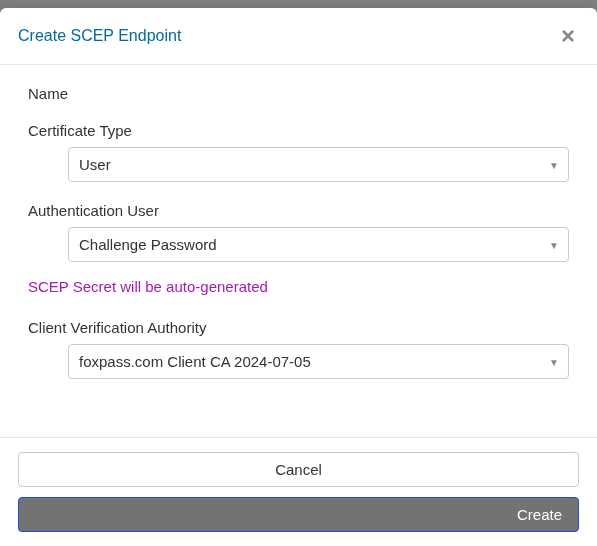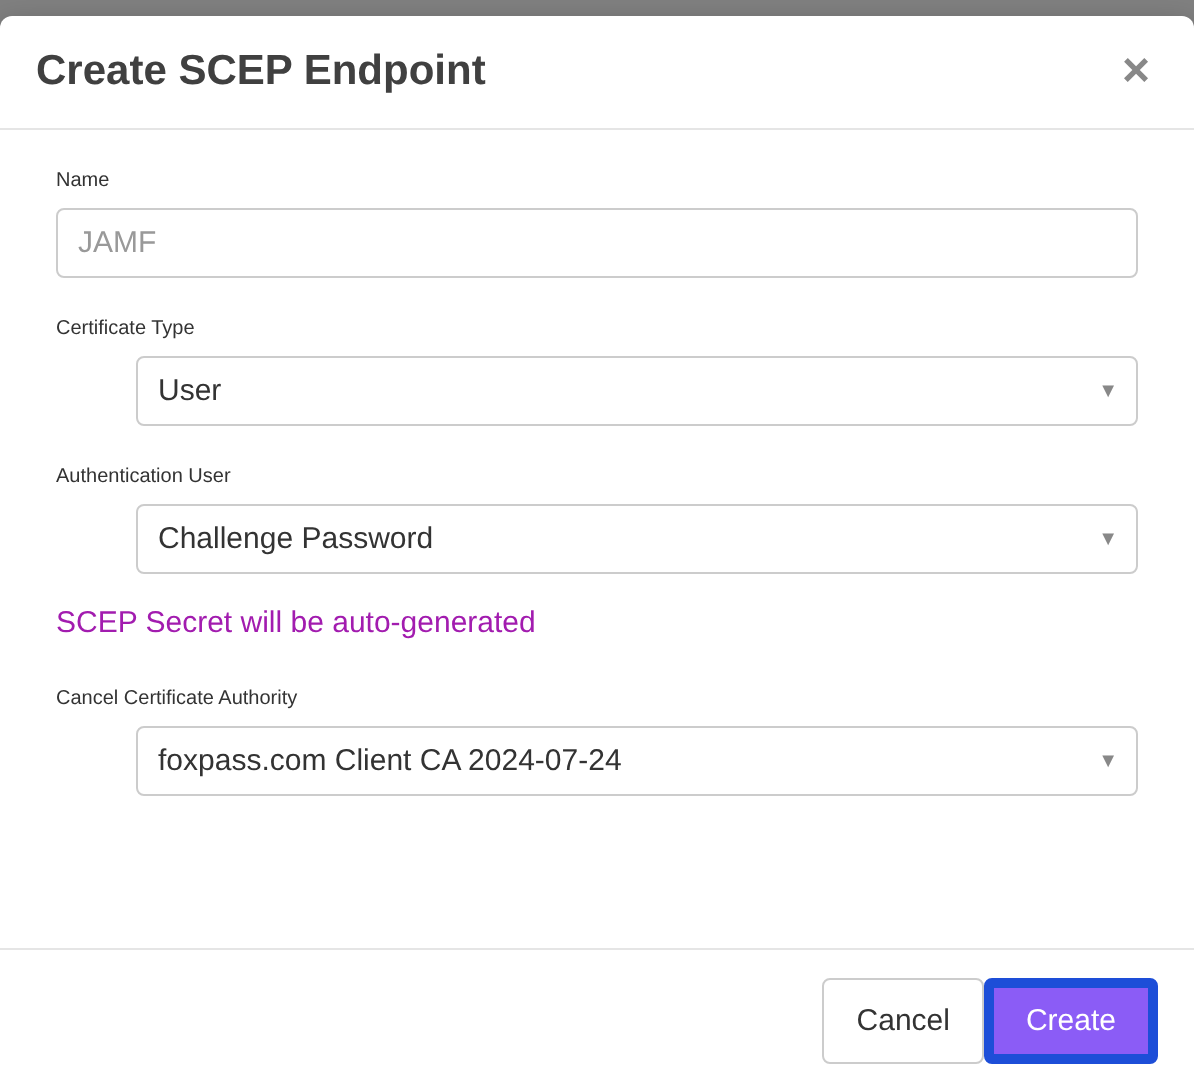--- a/index.html
+++ b/index.html
@@ -23,41 +23,41 @@
       flex-direction: column;
     }
     .modal-header {
       padding: 16px 18px;
       border-bottom: 1px solid #e5e5e5;
       display: flex;
       justify-content: space-between;
       align-items: center;
     }
     .modal-title {
-      font-size: 21px;
-      font-weight: 700;
-      color: #404040;
+      font-size: 16px;
+      font-weight: 400;
+      color: #0369a1;
     }
     .close-btn {
       background: none;
       border: none;
       font-size: 24px;
       line-height: 1;
       color: #888;
       cursor: pointer;
       font-weight: bold;
       padding: 0 4px;
     }
     .modal-body {
       padding: 20px 28px;
       flex: 1;
     }
     .form-group { margin-bottom: 20px; }
     .label {
-      font-size: 10px;
+      font-size: 15px;
       color: #333;
       margin-bottom: 8px;
       display: block;
     }
     .text-input {
       width: 100%;
       padding: 8px 10px;
       font-size: 15px;
       border: 1px solid #ccc;
       border-radius: 4px;
@@ -94,54 +94,55 @@
       font-size: 15px;
       color: #a21caf;
       margin-bottom: 24px;
       margin-top: -4px;
     }
     .modal-footer {
       border-top: 1px solid #e5e5e5;
       padding: 14px 18px;
       display: flex;
       justify-content: flex-end;
-      gap: 0;
+      gap: 10px;
+      flex-direction: column;
     }
     .btn {
       padding: 8px 16px;
       font-size: 15px;
       border-radius: 4px;
       cursor: pointer;
     }
     .btn-default {
       background: #fff;
       border: 1px solid #ccc;
       color: #333;
     }
     .btn-primary {
-      background: #8b5cf6;
-      border: 5px solid #1d4ed8;
+      background: #737373;
+      border: 1px solid #1d4ed8;
       color: #fff;
+      text-align: right;
     }
   </style>
 </head>
 <body>
 
 <div class="modal">
   <div class="modal-header">
     <h1 class="modal-title">Create SCEP Endpoint</h1>
     <button class="close-btn">
       <span>×</span>
     </button>
   </div>
 
   <div class="modal-body">
     <div class="form-group">
       <label class="label">Name</label>
-      <input type="text" class="text-input" placeholder="JAMF" style="">
     </div>
 
     <div class="form-group">
       <label class="label">Certificate Type</label>
       <div class="select-wrap">
         <button class="select-input">User</button>
         <span class="select-caret">▼</span>
       </div>
     </div>
 
@@ -149,23 +150,23 @@
       <label class="label">Authentication User</label>
       <div class="select-wrap">
         <button class="select-input">Challenge Password</button>
         <span class="select-caret">▼</span>
       </div>
     </div>
 
     <div class="hint">SCEP Secret will be auto-generated</div>
 
     <div class="form-group">
-      <label class="label">Cancel Certificate Authority</label>
+      <label class="label">Client Verification Authority</label>
       <div class="select-wrap">
-        <button class="select-input">foxpass.com Client CA 2024-07-24</button>
+        <button class="select-input">foxpass.com Client CA 2024-07-05</button>
         <span class="select-caret">▼</span>
       </div>
     </div>
   </div>
 
   <div class="modal-footer">
     <button class="btn btn-default">Cancel</button>
     <button class="btn btn-primary">Create</button>
   </div>
 </div>

